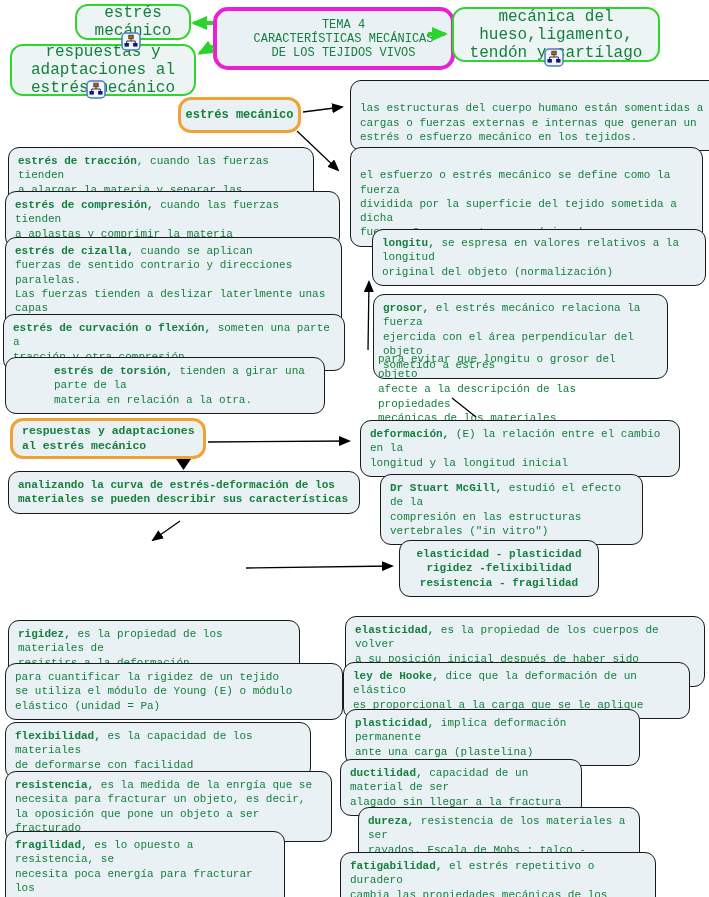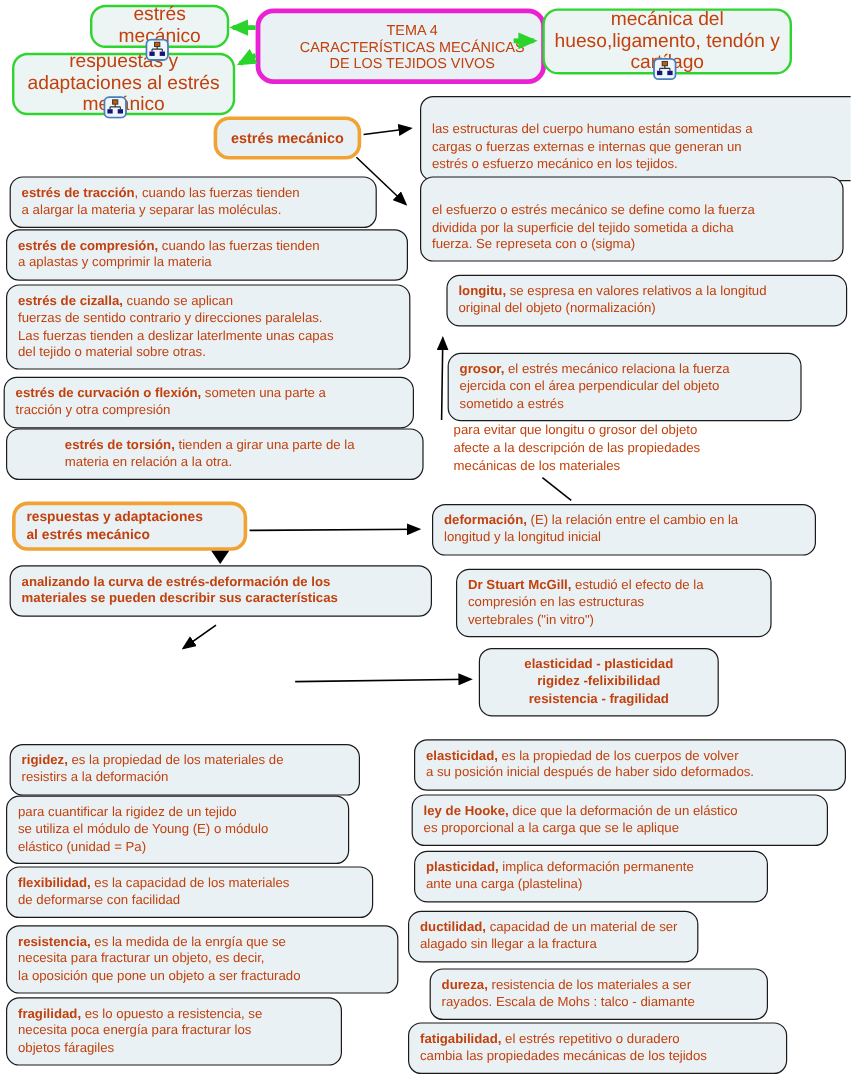--- a/index.html
+++ b/index.html
@@ -1,17 +1,17 @@
 <!DOCTYPE html>
 <html><head>
 <meta charset="utf-8">
 <style>
   html,body{margin:0;padding:0;background:#ffffff;}
   #canvas{position:relative;width:709px;height:897px;background:#ffffff;overflow:hidden;
-          font-family:Liberation Sans, sans-serif;color:#c2410c;}
+          font-family:Liberation Mono, monospace;color:#15803d;}
   .node{position:absolute;background:#e9f1f5;border:1.4px solid #1a1a1a;border-radius:11px;
         padding:6px 9px;font-size:11px;line-height:1.3;box-sizing:border-box;white-space:pre-line;}
   .b{font-weight:bold;}
   .center{text-align:center;}
   .green{background:#edf4f4;border:2.5px solid #2fd42f;border-radius:13px;
          display:flex;align-items:center;justify-content:center;text-align:center;}
   .magenta{background:#e9f1f5;border:4px solid #ea21d3;border-radius:15px;font-size:12px;
            display:flex;align-items:center;justify-content:center;text-align:center;padding-left:19px;}
   .orange{background:#e9f1f5;border:3.5px solid #f0a232;border-radius:13px;font-weight:bold;
           display:flex;align-items:center;box-sizing:border-box;}
@@ -89,21 +89,21 @@
 a aplastas y comprimir la materia</span></div>
 
   <div class="node" style="left:5px;top:237px;width:337px;"><span class="b">estrés de cizalla,</span><span> cuando se aplican
 fuerzas de sentido contrario y direcciones paralelas.
 Las fuerzas tienden a deslizar laterlmente unas capas
 del tejido o material sobre otras.</span></div>
 
   <div class="node" style="left:3px;top:314px;width:342px;"><span class="b">estrés de curvación o flexión,</span><span> someten una parte a
 tracción y otra compresión</span></div>
 
-  <div class="node" style="left:5px;top:357px;width:348px;padding-left:48px;"><span class="b">estrés de torsión,</span><span> tienden a girar una parte de la
+  <div class="node" style="left:5px;top:357px;width:320px;padding-left:48px;"><span class="b">estrés de torsión,</span><span> tienden a girar una parte de la
 materia en relación a la otra.</span></div>
 
   <div class="node" style="left:372px;top:229px;width:334px;"><span class="b">longitu,</span><span> se espresa en valores relativos a la longitud
 original del objeto (normalización)</span></div>
 
   <div class="node" style="left:373px;top:294px;width:295px;"><span class="b">grosor,</span><span> el estrés mecánico relaciona la fuerza
 ejercida con el área perpendicular del objeto
 sometido a estrés</span></div>
 
   <div class="plain" style="left:378px;top:352px;width:276px;"><span>para evitar que longitu o grosor del objeto
@@ -126,21 +126,21 @@
 vertebrales ("in vitro")</span></div>
 
 
   <div class="node b center" style="left:399px;top:540px;width:200px;"><span>elasticidad - plasticidad
 rigidez -felixibilidad
 resistencia - fragilidad</span></div>
 
   <div class="node" style="left:8px;top:620px;width:292px;"><span class="b">rigidez,</span><span> es la propiedad de los materiales de
 resistirs a la deformación</span></div>
 
-  <div class="node" style="left:5px;top:663px;width:286px;"><span>para cuantificar la rigidez de un tejido
+  <div class="node" style="left:5px;top:663px;width:338px;"><span>para cuantificar la rigidez de un tejido
 se utiliza el módulo de Young (E) o módulo
 elástico (unidad = Pa)</span></div>
 
   <div class="node" style="left:5px;top:722px;width:306px;"><span class="b">flexibilidad,</span><span> es la capacidad de los materiales
 de deformarse con facilidad</span></div>
 
   <div class="node" style="left:5px;top:771px;width:327px;"><span class="b">resistencia,</span><span> es la medida de la enrgía que se
 necesita para fracturar un objeto, es decir,
 la oposición que pone un objeto a ser fracturado</span></div>
 

